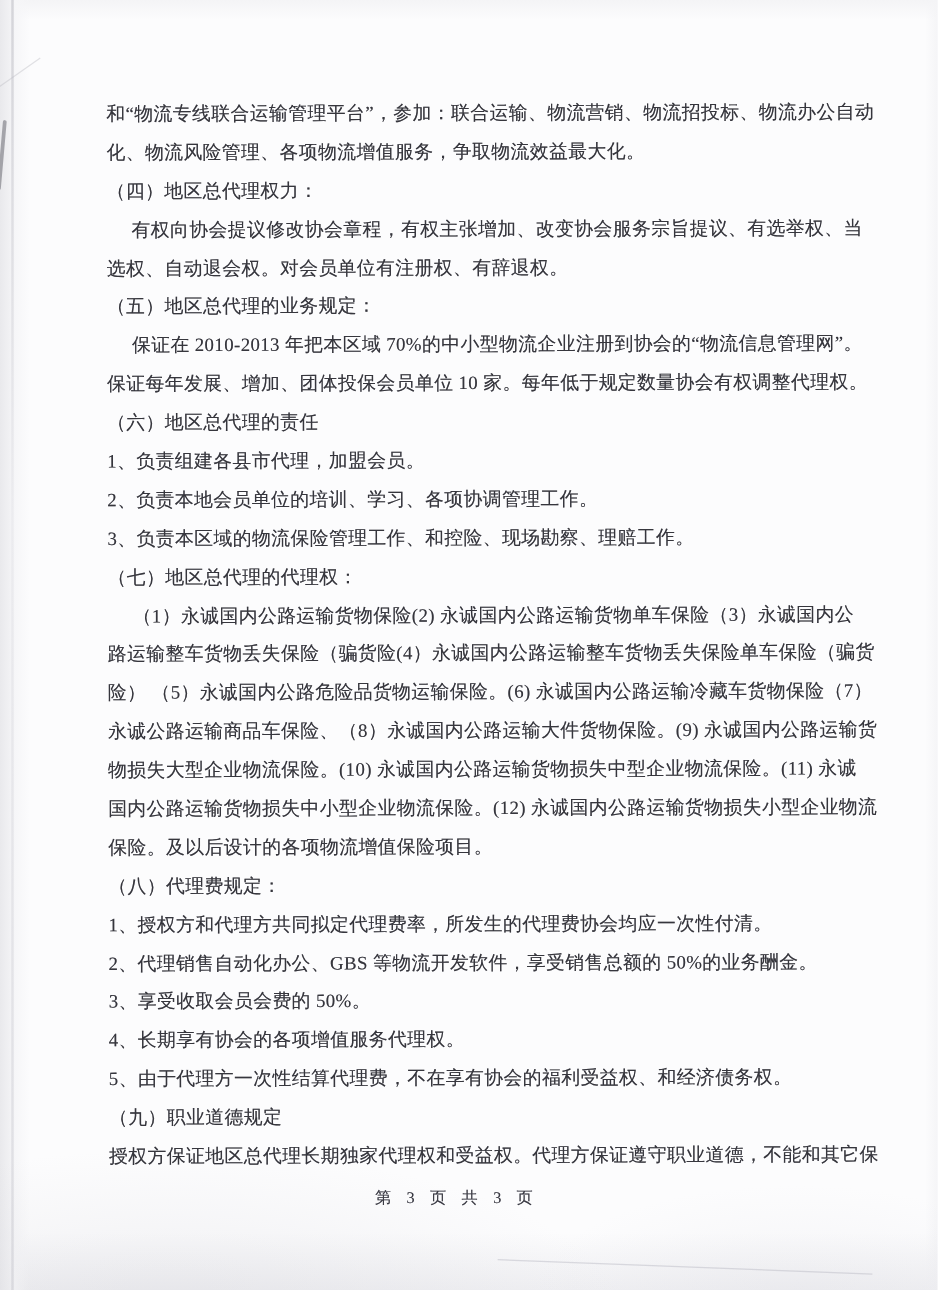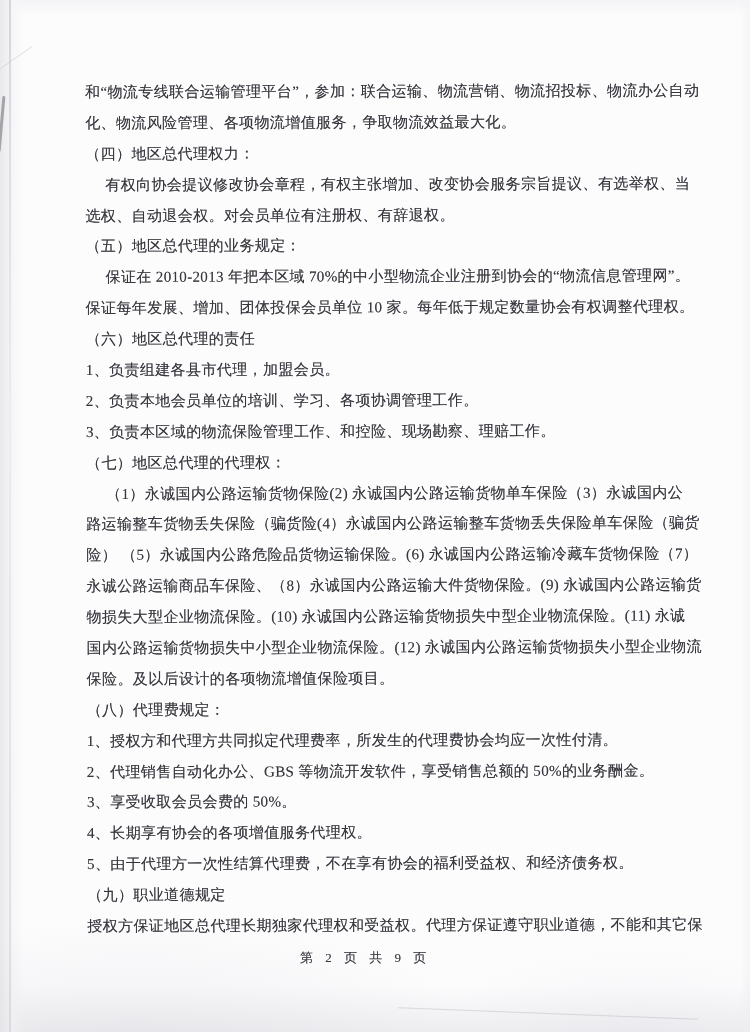--- a/index.html
+++ b/index.html
@@ -77,14 +77,14 @@
       <div class="line">（八）代理费规定：</div>
       <div class="line">1、授权方和代理方共同拟定代理费率，所发生的代理费协会均应一次性付清。</div>
       <div class="line">2、代理销售自动化办公、GBS 等物流开发软件，享受销售总额的 50%的业务酬金。</div>
       <div class="line">3、享受收取会员会费的 50%。</div>
       <div class="line">4、长期享有协会的各项增值服务代理权。</div>
       <div class="line">5、由于代理方一次性结算代理费，不在享有协会的福利受益权、和经济债务权。</div>
       <div class="line">（九）职业道德规定</div>
       <div class="line">授权方保证地区总代理长期独家代理权和受益权。代理方保证遵守职业道德，不能和其它保</div>
     </div>
 
-  <div class="footer">第 2 页 共 9 页</div>
+  <div class="footer">第 3 页 共 3 页</div>
 </div>
 
 </body></html>

